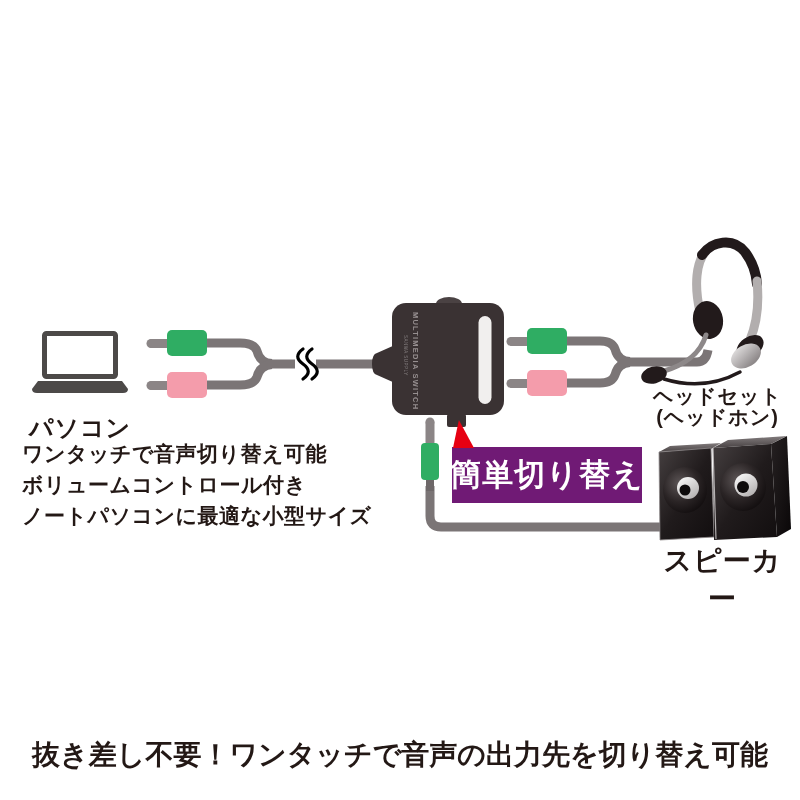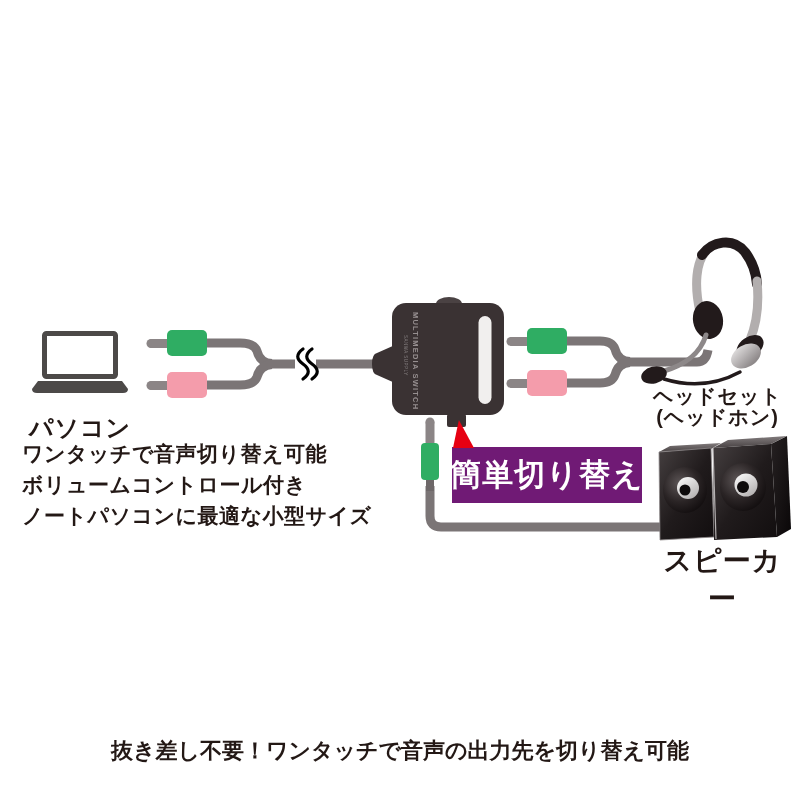--- a/index.html
+++ b/index.html
@@ -7,21 +7,21 @@
     position:relative;width:800px;height:800px;background:#ffffff;overflow:hidden;
     font-family:"Liberation Sans","DejaVu Sans",sans-serif;color:#231815;
   }
   #art{position:absolute;left:0;top:0;}
   .lbl{position:absolute;font-weight:bold;color:#231815;text-align:center;letter-spacing:1px;}
   .lbl-laptop{left:25px;top:412px;width:110px;font-size:24px;}
   .lbl-headset1{left:630px;top:386px;width:175px;font-size:20px;line-height:21px;}
   .lbl-headset2{left:630px;top:407px;width:175px;font-size:20px;line-height:21px;}
   .lbl-speaker{left:650px;top:542px;width:145px;font-size:28px;font-family:Liberation Serif, serif;}
   .features{position:absolute;left:22px;top:438px;font-size:21px;line-height:31px;font-weight:bold;letter-spacing:0.5px;white-space:nowrap;}
-  .headline{position:absolute;left:0;top:736px;width:800px;text-align:center;font-size:22px;font-weight:bold;letter-spacing:0px;white-space:nowrap;}
+  .headline{position:absolute;left:0;top:736px;width:800px;text-align:center;font-size:28px;font-weight:bold;letter-spacing:0px;white-space:nowrap;}
   .badge{
     position:absolute;left:452px;top:447px;width:190px;height:56px;background:#701a75;
     display:flex;align-items:center;justify-content:center;
     color:#fff;font-size:31px;font-weight:bold;letter-spacing:1px;white-space:nowrap;
   }
   .badge-tail{
     position:absolute;left:1px;top:-27px;width:21px;height:28px;background:#e60012;
     clip-path:polygon(28% 0, 0 100%, 100% 100%);
   }
   .devname{

